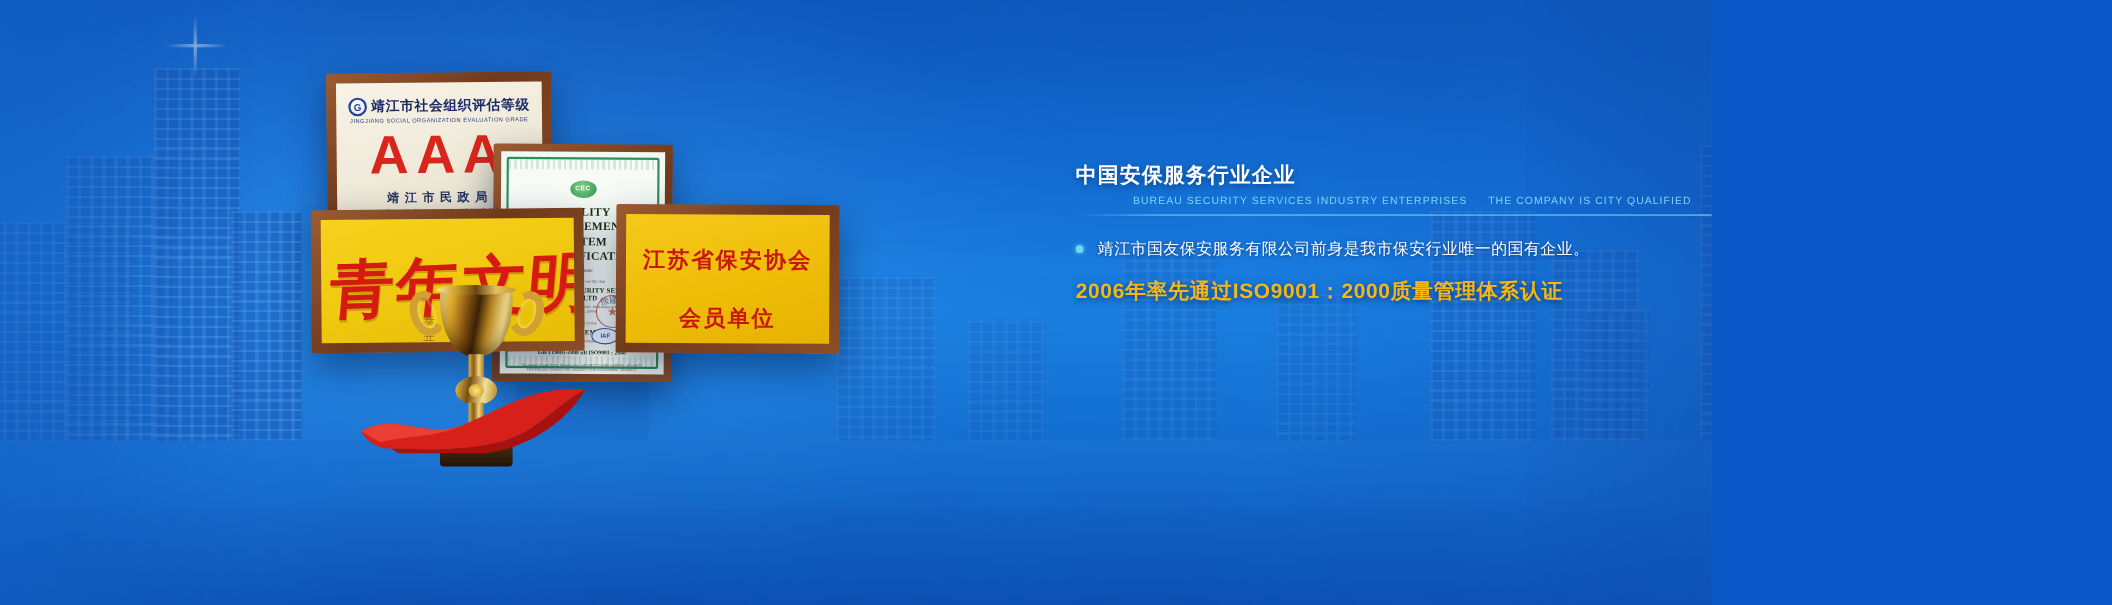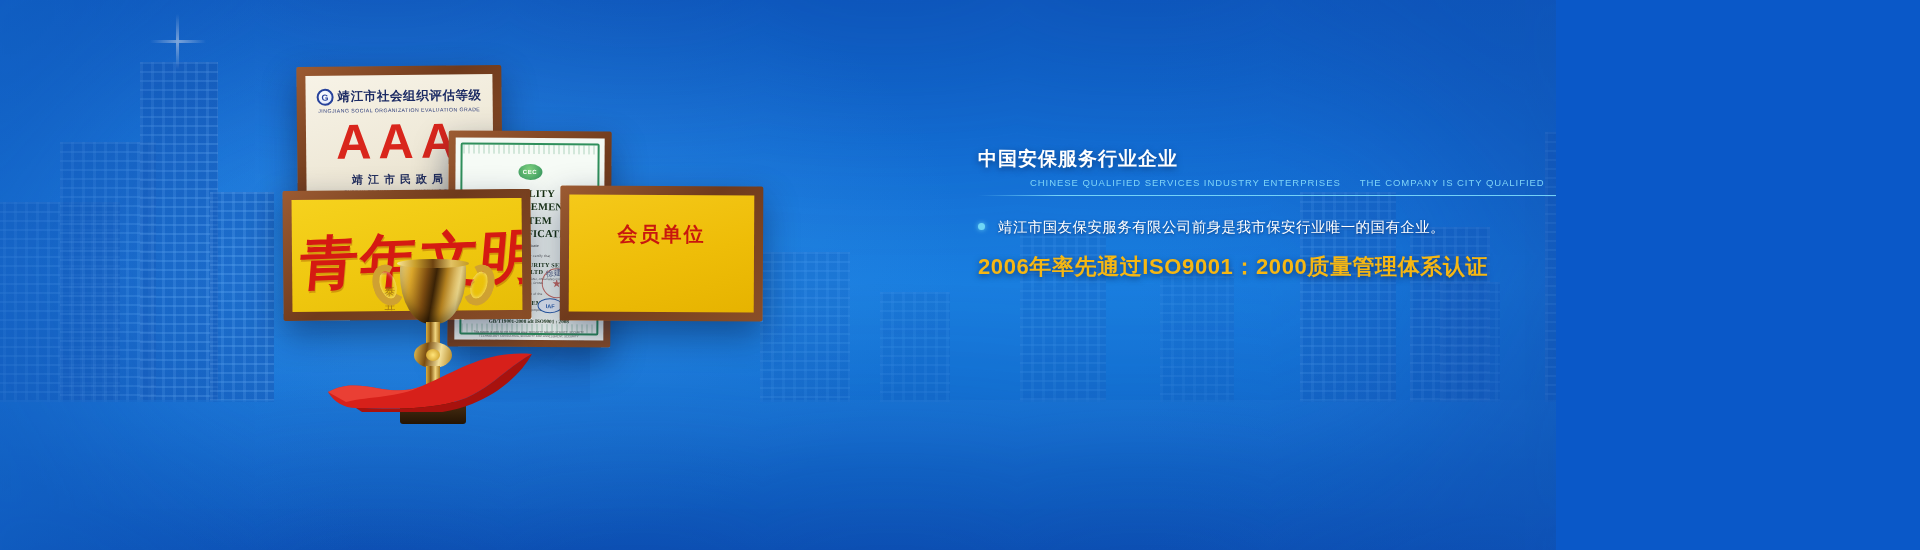--- a/index.html
+++ b/index.html
@@ -139,21 +139,21 @@
   .rule { margin-top:7px; height:1px; width:660px;
           background:linear-gradient(90deg, rgba(120,215,250,0) 0%, rgba(120,215,250,.95) 12%, rgba(120,215,250,.95) 88%, rgba(120,215,250,0) 100%); }
 
   .bullets { margin-top:20px; }
   .bul { display:flex; align-items:flex-start; gap:13px; margin-bottom:13px; }
   .dot { flex:none; width:7px; height:7px; border-radius:50%; background:#6fd6f5; margin-top:7px;
          box-shadow:0 0 5px rgba(110,215,245,.9); }
   .btxt { font-size:14.5px; line-height:1.62; color:#ffffff; letter-spacing:.4px;
           text-shadow:0 1px 3px rgba(0,25,70,.6); }
 
-  .gold { margin-top:2px; font-size:22px; font-weight:700; color:#f6b713; letter-spacing:.6px;
+  .gold { margin-top:2px; font-size:19px; font-weight:700; color:#f6b713; letter-spacing:.6px;
           white-space:nowrap; text-shadow:0 2px 6px rgba(0,25,70,.6); }
 </style>
 </head>
 <body>
 
 <div id="banner">
 
   <div class="sky">
 
     <div class="bldg lit" style="left:-30px;  bottom:148px; width:150px; height:200px;"></div>
@@ -236,20 +236,21 @@
         <div class="youth-t">青年文明号</div>
         <div class="youth-s1">泰 州 市</div>
         <div class="youth-s2">共 青 团</div>
       </div>
     </div>
   </div>
 
   <div class="plaque" id="assoc">
     <div class="frame">
       <div class="inner">
+        <div class="assoc-l1">江苏省保安协会</div>
         <div class="assoc-l2">会员单位</div>
       </div>
     </div>
   </div>
 
   <div id="trophy">
     <div class="hdl l"></div>
     <div class="hdl r"></div>
     <div class="cup"></div>
     <div class="lip"></div>
@@ -267,21 +268,21 @@
     </svg>
   </div>
 
   <div id="copy">
 
     <div class="head">
       <span class="head-w">中国安保服务行业企业</span>
     </div>
 
     <div class="sub">
-      <span>CHINESE QUALIFIED SERVICES INDUSTRY ENTERPRISES</span>
+      <span>BUREAU SECURITY SERVICES INDUSTRY ENTERPRISES</span>
       <span>THE COMPANY IS CITY QUALIFIED</span>
     </div>
 
     <div class="rule"></div>
 
     <div class="bullets">
       <div class="bul">
         <span class="dot"></span>
         <span class="btxt">靖江市国友保安服务有限公司前身是我市保安行业唯一的国有企业。</span>
       </div>

